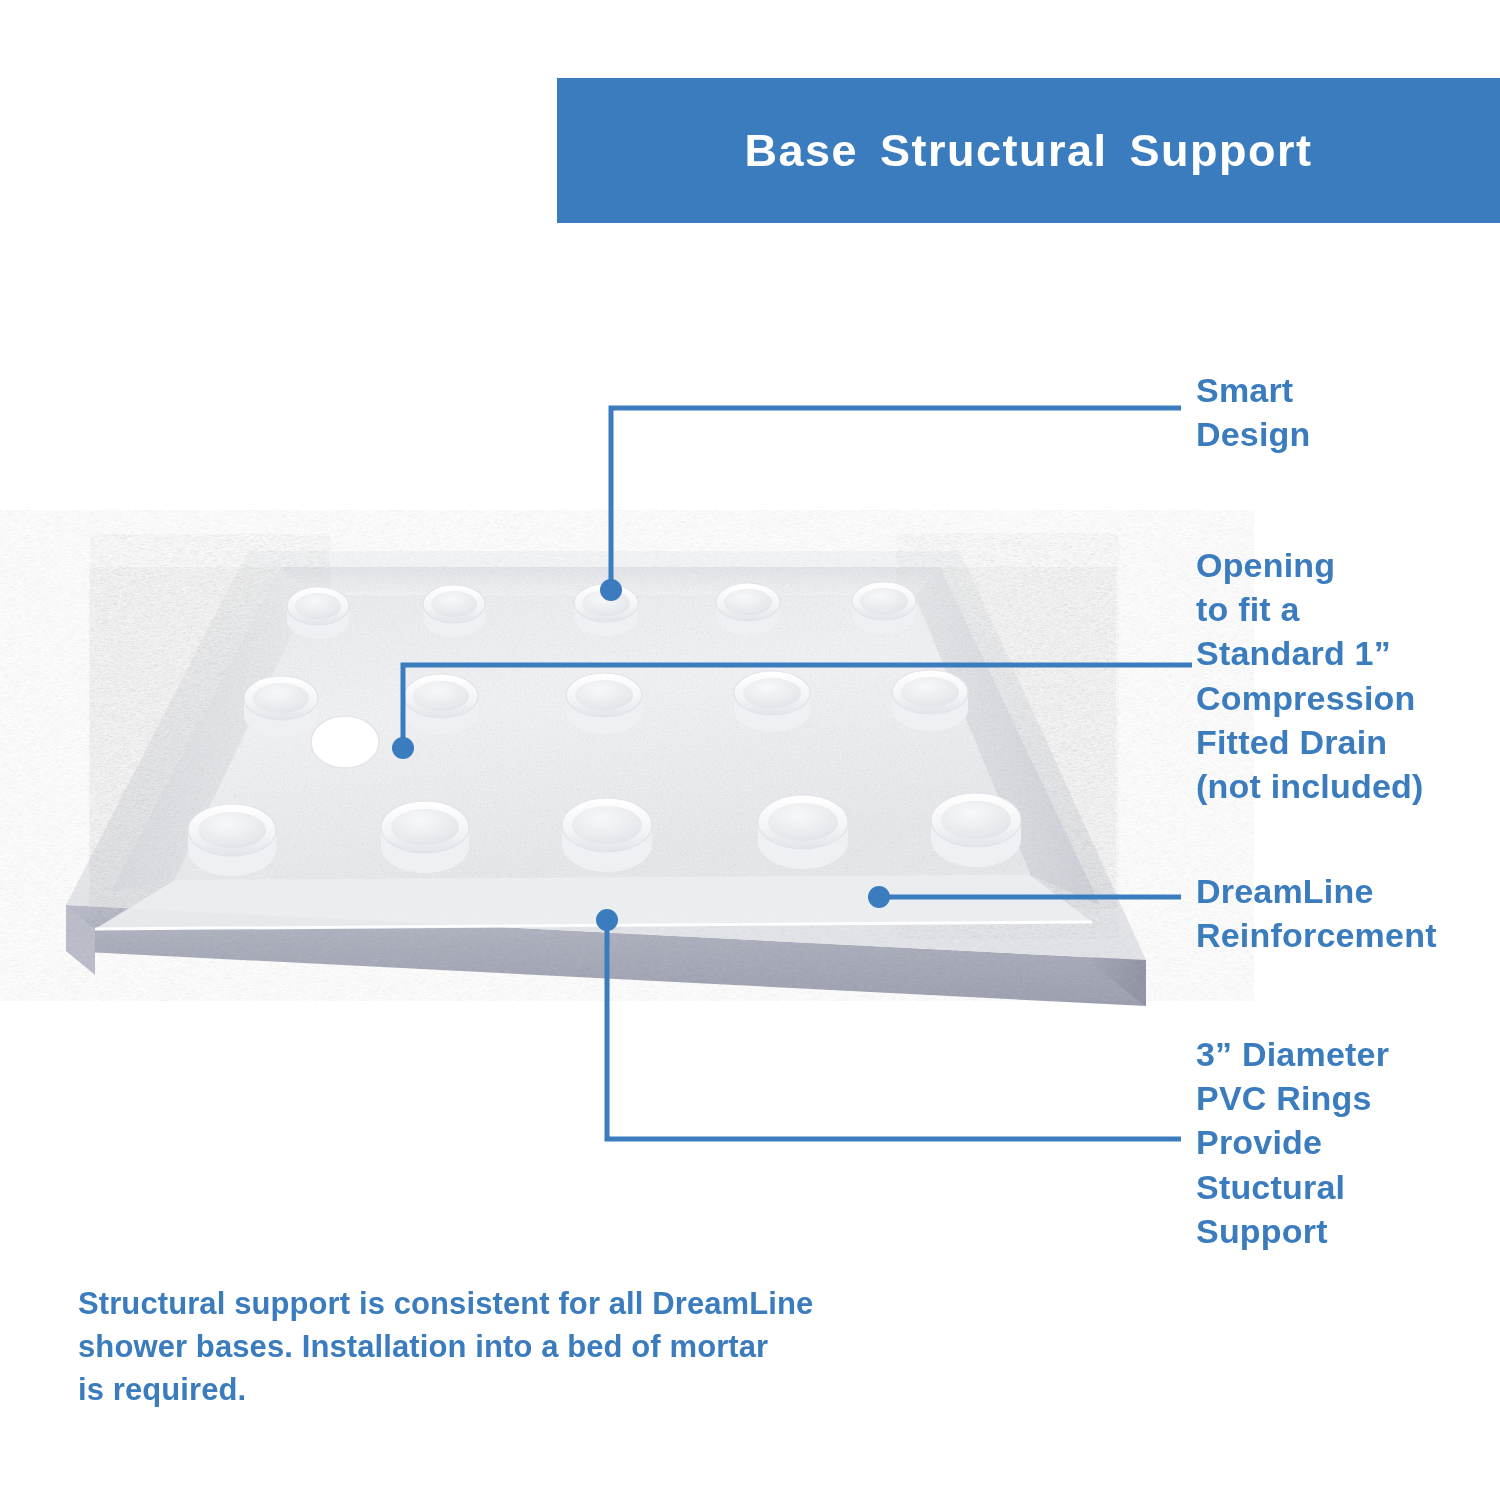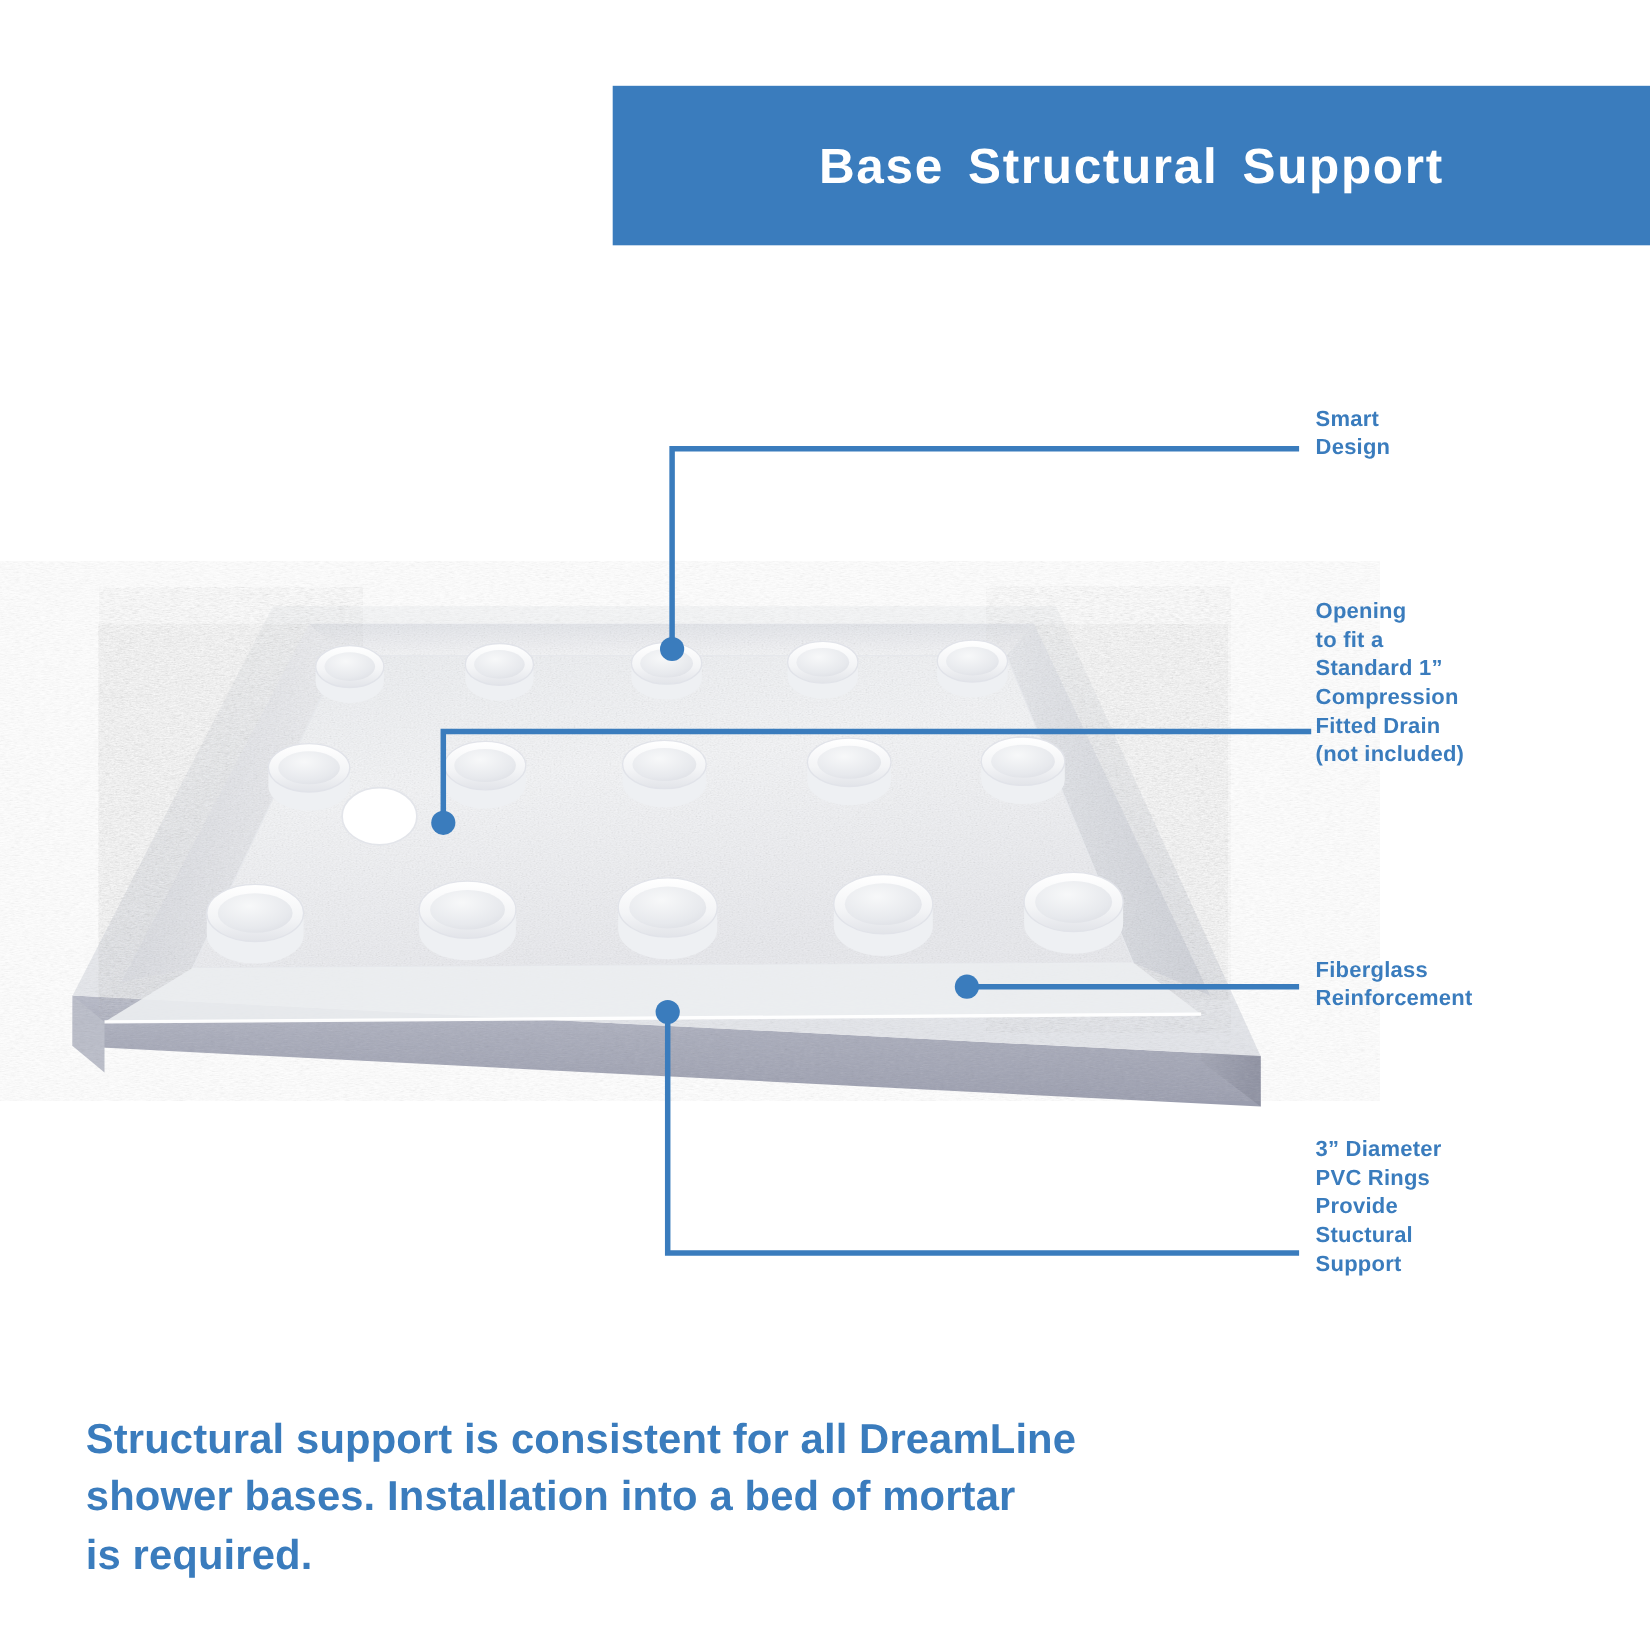--- a/index.html
+++ b/index.html
@@ -29,38 +29,38 @@
     letter-spacing:1.5px;
     word-spacing:8px;
     white-space:nowrap;
   }
 
   
   .callout-label {
     position:absolute;
     color:#3a7cbd;
     font-weight:bold;
-    font-size:20px;
+    font-size:34px;
     line-height:1.30;
     letter-spacing:0.2px;
     white-space:pre-line;
   }
   #label-smart        { left:1196px; top:368px;  width:300px; }
   #label-opening      { left:1196px; top:543px;  width:300px; }
   #label-fiberglass   { left:1196px; top:869px;  width:300px; }
   #label-pvc          { left:1196px; top:1032px; width:300px; }
 
   
   .footer-note {
     position:absolute;
     left:78px; top:1283px;
     width:950px;
     color:#3a7cbd;
     font-weight:bold;
-    font-size:38px;
+    font-size:31px;
     line-height:1.38;
     letter-spacing:0.1px;
     white-space:pre-line;
   }
 
   
   #leaders { position:absolute; left:0; top:0; width:1500px; height:1500px; pointer-events:none; }
 
   
   #product { position:absolute; left:0; top:0; width:1500px; height:1500px; }
@@ -281,21 +281,21 @@
   <div class="callout-label" id="label-smart">Smart
 Design</div>
 
   <div class="callout-label" id="label-opening">Opening
 to fit a
 Standard 1”
 Compression
 Fitted Drain
 (not included)</div>
 
-  <div class="callout-label" id="label-fiberglass">Fiberglass
+  <div class="callout-label" id="label-fiberglass">DreamLine
 Reinforcement</div>
 
   <div class="callout-label" id="label-pvc">3” Diameter
 PVC Rings
 Provide
 Stuctural
 Support</div>
 
   <div class="footer-note">Structural support is consistent for all DreamLine
 shower bases. Installation into a bed of mortar

